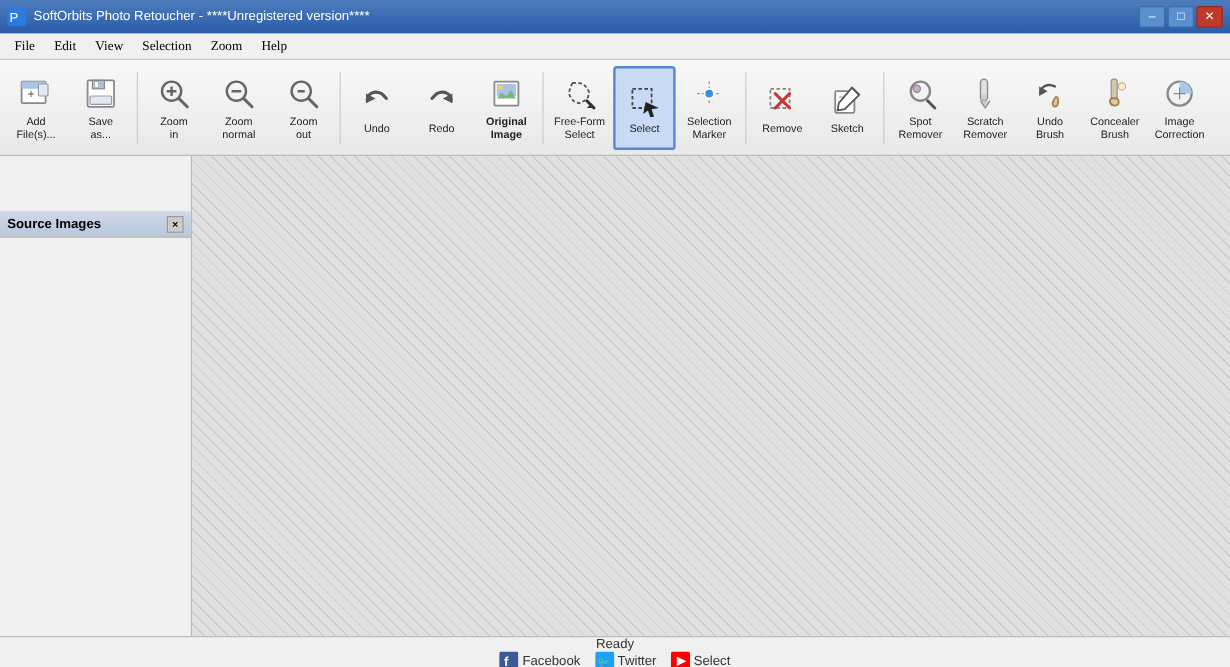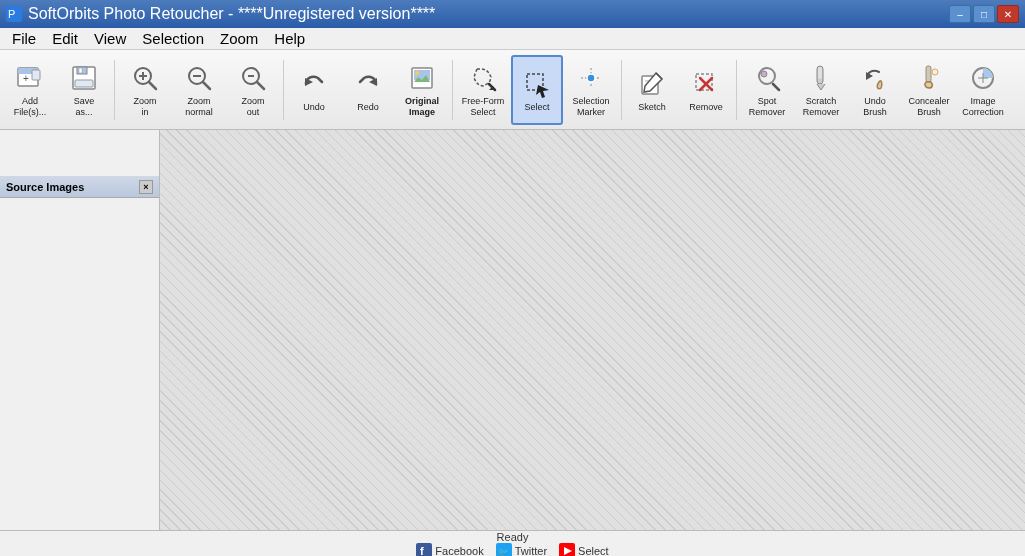--- a/index.html
+++ b/index.html
@@ -56,24 +56,25 @@
       background: #f0f0f0;
       border-bottom: 1px solid #ccc;
       height: 22px;
       display: flex;
       align-items: center;
       padding: 0 4px;
     }
     .menu-item {
       padding: 2px 8px;
       cursor: pointer;
-      font-size: 15px;
+      font-size: 11px;
       height: 100%;
       display: flex;
       align-items: center;
+      font-family: Liberation Serif, serif;
     }
 
     
     #toolbar {
       background: linear-gradient(to bottom, #f8f8f8, #e8e8e8);
       border-bottom: 1px solid #bbb;
       height: 80px;
       display: flex;
       align-items: center;
       padding: 2px 4px;
@@ -221,21 +222,21 @@
   </style>
 </head>
 <body>
 
 <div id="title-bar">
   <div id="title-bar-left">
     <svg id="title-bar-icon" viewBox="0 0 16 16">
       <rect width="16" height="16" fill="#2a7ae0" rx="2"></rect>
       <text x="2" y="12" font-size="11" fill="white">P</text>
     </svg>
-    <span style="font-size:16px; color:white;">SoftOrbits Photo Retoucher - ****Unregistered version****</span>
+    <span style="font-size:11px; color:white;">SoftOrbits Photo Retoucher - ****Unregistered version****</span>
   </div>
   <div id="title-bar-controls">
     <div class="title-btn">–</div>
     <div class="title-btn">□</div>
     <div class="title-btn close-btn">✕</div>
   </div>
 </div>
 
 <div id="menu-bar">
     <div class="menu-item">File</div>
@@ -366,39 +367,39 @@
           <circle cx="14" cy="14" r="4" fill="#3a8fde" stroke="#fff" stroke-width="1.5"></circle>
         </svg>
       </div>
       <div class="tool-label" style="white-space: pre-line;">Selection
 Marker</div>
     </div>
     <div class="tool-separator"></div>
     <div class="tool-btn">
       <div class="tool-icon">
         <svg viewBox="0 0 28 28" class="icon-svg">
+          <rect x="4" y="4" width="16" height="16" fill="none" stroke="#888" stroke-width="1.5" stroke-dasharray="3,2"></rect>
+          <line x1="8" y1="8" x2="20" y2="20" stroke="#cc3333" stroke-width="2.5" stroke-linecap="round"></line>
+          <line x1="20" y1="8" x2="8" y2="20" stroke="#cc3333" stroke-width="2.5" stroke-linecap="round"></line>
+        </svg>
+      </div>
+      <div class="tool-label" style="white-space: pre-line;">Remove</div>
+    </div>
+    <div class="tool-btn">
+      <div class="tool-icon">
+        <svg viewBox="0 0 28 28" class="icon-svg">
           <rect x="4" y="6" width="16" height="18" rx="1" fill="#fff" stroke="#888" stroke-width="1.5"></rect>
           <line x1="7" y1="11" x2="17" y2="11" stroke="#aaa" stroke-width="1"></line>
           <line x1="7" y1="15" x2="17" y2="15" stroke="#aaa" stroke-width="1"></line>
           <line x1="7" y1="19" x2="13" y2="19" stroke="#aaa" stroke-width="1"></line>
           <path d="M18 3 L24 9 L12 21 L6 22 L7 16 Z" fill="#fff" stroke="#555" stroke-width="1.5"></path>
           <line x1="18" y1="3" x2="24" y2="9" stroke="#555" stroke-width="1.5"></line>
         </svg>
       </div>
       <div class="tool-label" style="white-space: pre-line;">Sketch</div>
-    </div>
-    <div class="tool-btn">
-      <div class="tool-icon">
-        <svg viewBox="0 0 28 28" class="icon-svg">
-          <rect x="4" y="4" width="16" height="16" fill="none" stroke="#888" stroke-width="1.5" stroke-dasharray="3,2"></rect>
-          <line x1="8" y1="8" x2="20" y2="20" stroke="#cc3333" stroke-width="2.5" stroke-linecap="round"></line>
-          <line x1="20" y1="8" x2="8" y2="20" stroke="#cc3333" stroke-width="2.5" stroke-linecap="round"></line>
-        </svg>
-      </div>
-      <div class="tool-label" style="white-space: pre-line;">Remove</div>
     </div>
     <div class="tool-separator"></div>
     <div class="tool-btn">
       <div class="tool-icon">
         <svg viewBox="0 0 28 28" class="icon-svg">
           <circle cx="14" cy="12" r="8" fill="none" stroke="#888" stroke-width="2"></circle>
           <circle cx="11" cy="10" r="3" fill="#ccaacc" stroke="#888" stroke-width="1"></circle>
           <line x1="20" y1="20" x2="26" y2="26" stroke="#555" stroke-width="2.5" stroke-linecap="round"></line>
         </svg>
       </div>

